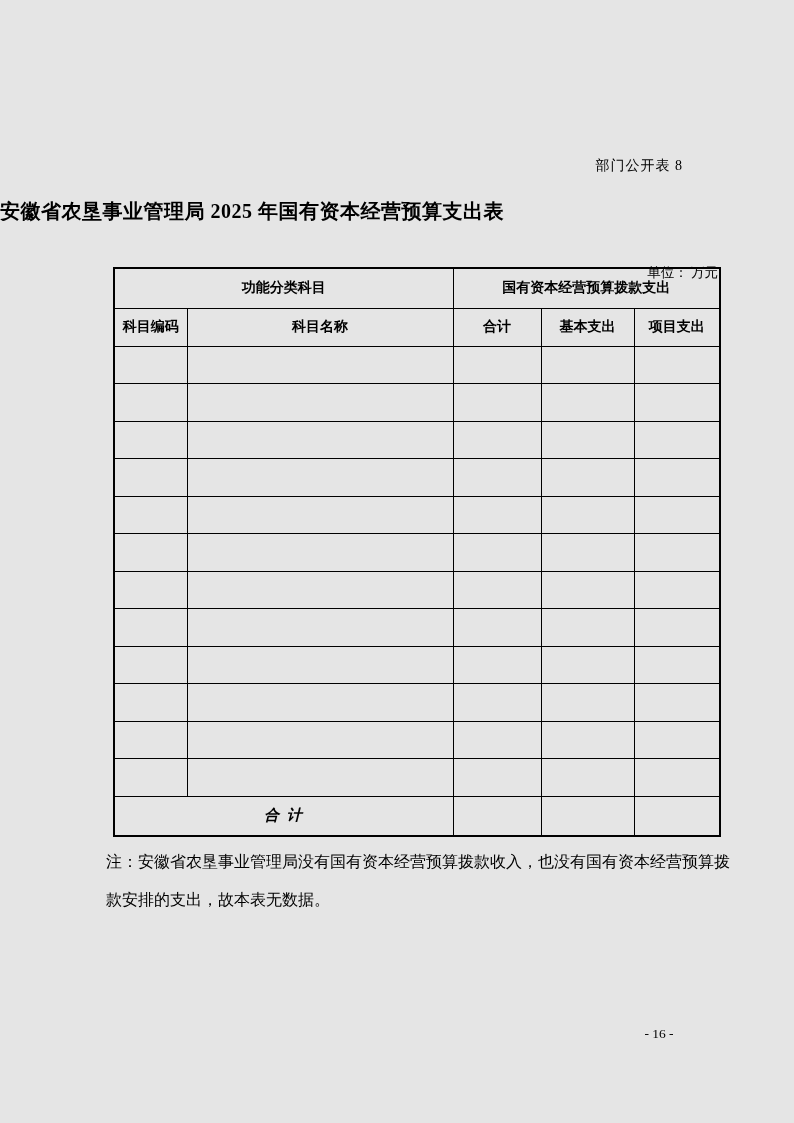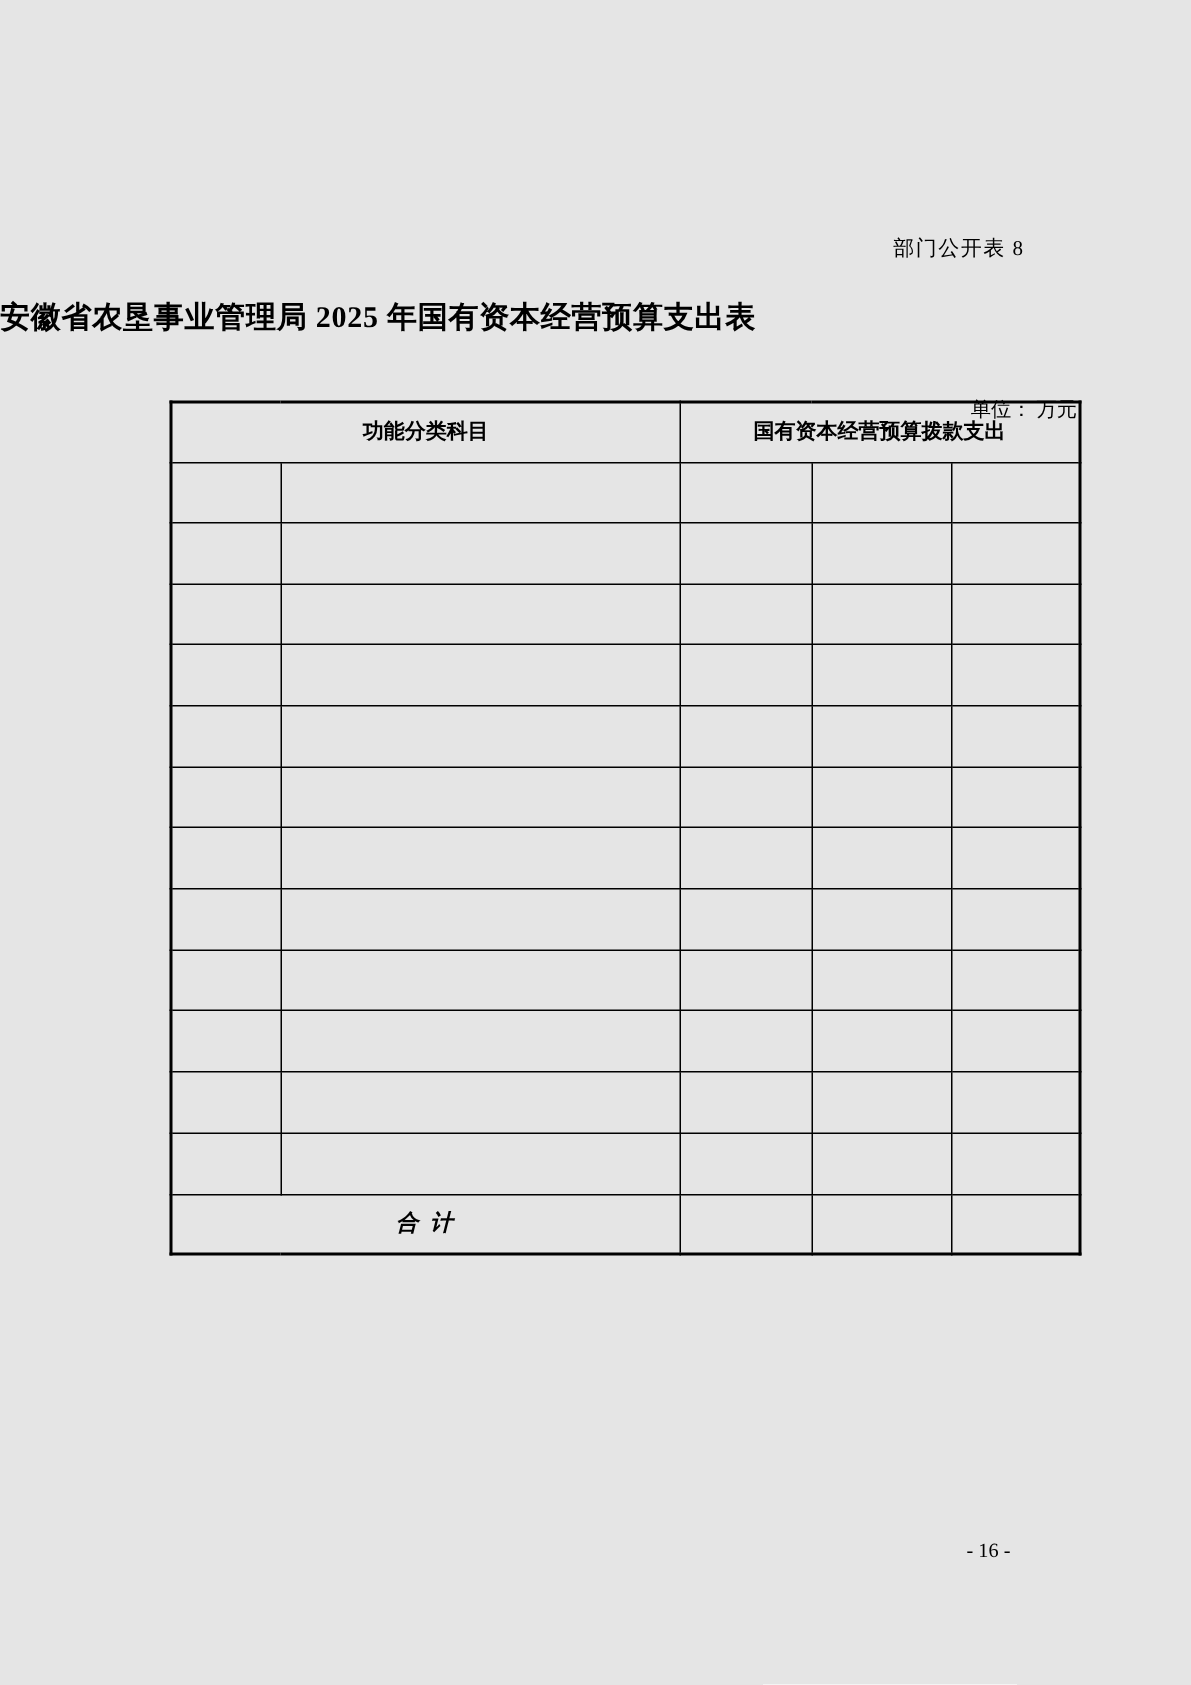--- a/index.html
+++ b/index.html
@@ -114,20 +114,27 @@
       <col style="width:266px">
       <col style="width:88px">
       <col style="width:93px">
       <col style="width:86px">
     </colgroup>
     <thead>
       <tr class="group-row">
         <th colspan="2">功能分类科目</th>
         <th colspan="3">国有资本经营预算拨款支出</th>
       </tr>
+      <tr class="colhead-row">
+        <th>科目编码</th>
+        <th>科目名称</th>
+        <th>合计</th>
+        <th>基本支出</th>
+        <th>项目支出</th>
+      </tr>
     </thead>
     <tbody>
 
   <tr>
     <td>&nbsp;</td>
     <td>&nbsp;</td>
     <td>&nbsp;</td>
     <td>&nbsp;</td>
     <td>&nbsp;</td>
   </tr>
@@ -223,16 +230,17 @@
     <tfoot>
       <tr>
         <td colspan="2" class="total-label">合 计</td>
         <td></td>
         <td></td>
         <td></td>
       </tr>
     </tfoot>
   </table>
 
+  <p class="note">注：安徽省农垦事业管理局没有国有资本经营预算拨款收入，也没有国有资本经营预算拨款安排的支出，故本表无数据。</p>
 
   <div class="page-number">- 16 -</div>
 
 </div>
 
 </body></html>

